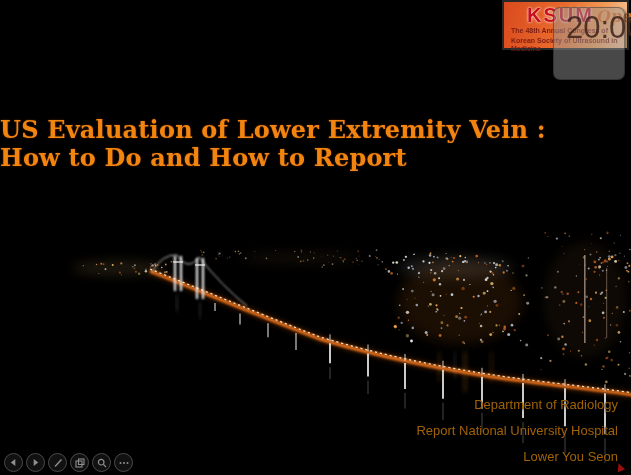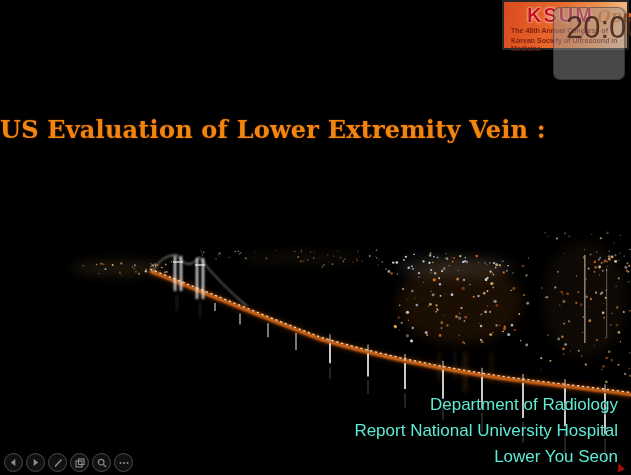--- a/index.html
+++ b/index.html
@@ -13,21 +13,21 @@
   .title{
     position:absolute;left:0;right:0;top:116px;z-index:4;
     text-align:left;color:#f2850f;
     font-family:"DejaVu Serif","Liberation Serif",serif;
     font-weight:700;font-size:24px;line-height:28px;letter-spacing:.2px;
     text-shadow:0 0 2px rgba(190,80,0,.55);
   }
   
   .credits{
     position:absolute;right:13px;bottom:5px;z-index:4;
-    text-align:right;color:#5eead4;font-size:17px;line-height:26px;
+    text-align:right;color:#a16207;font-size:13px;line-height:26px;
     text-shadow:0 1px 2px rgba(0,0,0,.9);
   }
   
   .badge{
     position:absolute;top:2px;right:4px;width:123px;height:46px;z-index:5;
     background:linear-gradient(105deg,#d94a1e 0%,#e96a2c 45%,#f19a55 75%,#f6c7a0 100%);
     box-sizing:border-box;padding:3px 5px 2px 7px;
     outline:2px solid rgba(52,52,52,.75);
   }
   .badge-row{display:flex;align-items:baseline;gap:3px;margin-left:16px;}
@@ -528,20 +528,21 @@
         <rect x="490" y="352" width="3" height="30" fill="#c9751e" opacity=".18" filter="url(#b2)"></rect>
         <rect x="454" y="352" width="2" height="26" fill="#ffffff" opacity=".14" filter="url(#b2)"></rect>
         <rect x="176" y="295" width="2" height="16" fill="#ffffff" opacity=".22" filter="url(#b2)"></rect>
         <rect x="199" y="302" width="2" height="16" fill="#ffffff" opacity=".2" filter="url(#b2)"></rect>
       </g>
     </g>
   </svg>
 
   <div class="title">
     <div>US Evaluation of Lower Extremity Vein :</div>
+    <div>How to Do and How to Report</div>
   </div>
 
   <div class="credits">
     <div>Department of Radiology</div>
     <div>Report National University Hospital</div>
     <div>Lower You Seon</div>
   </div>
 
   <div class="badge">
     <div class="badge-row">

